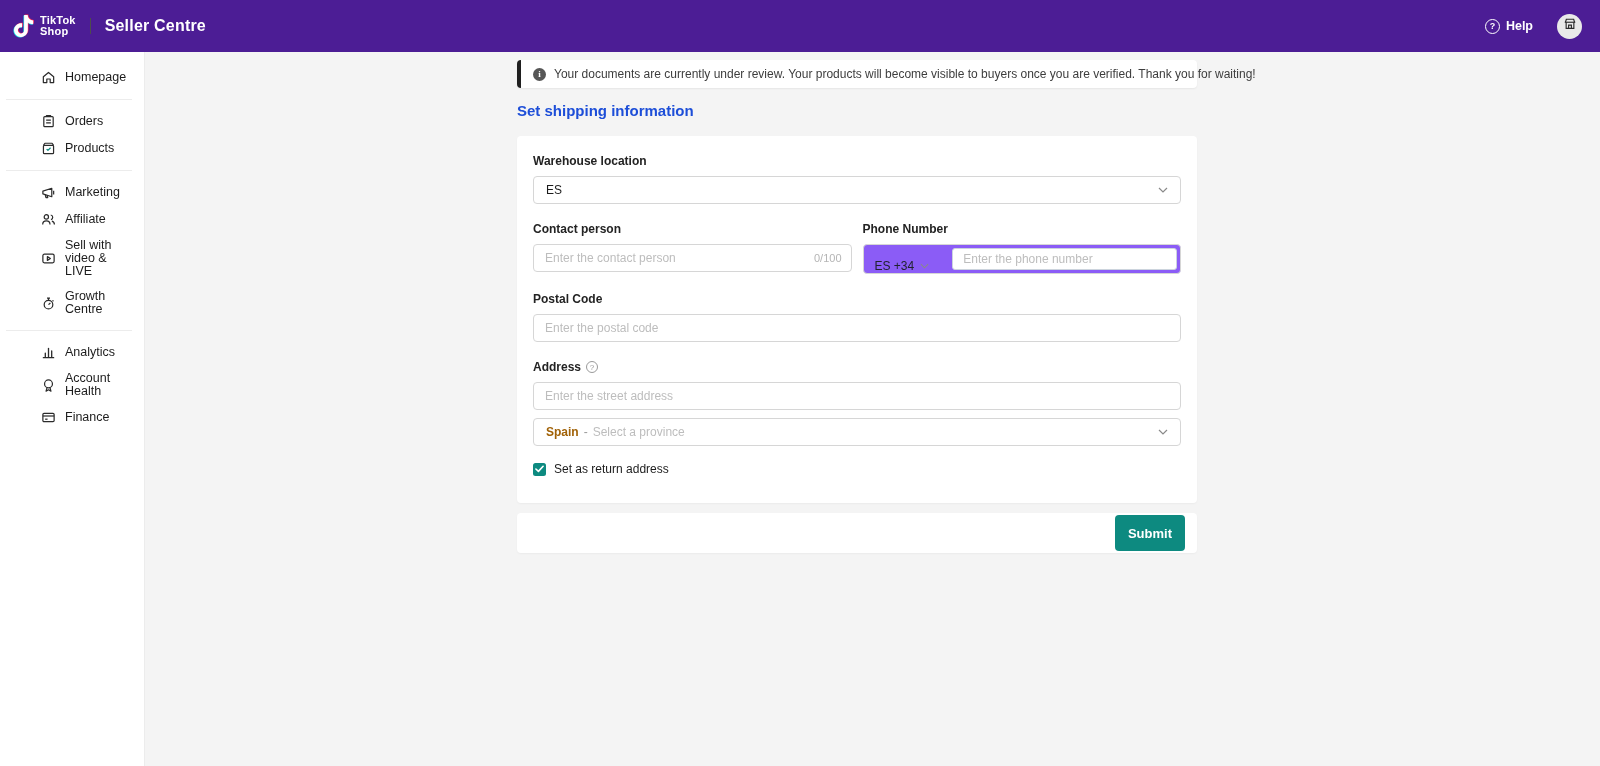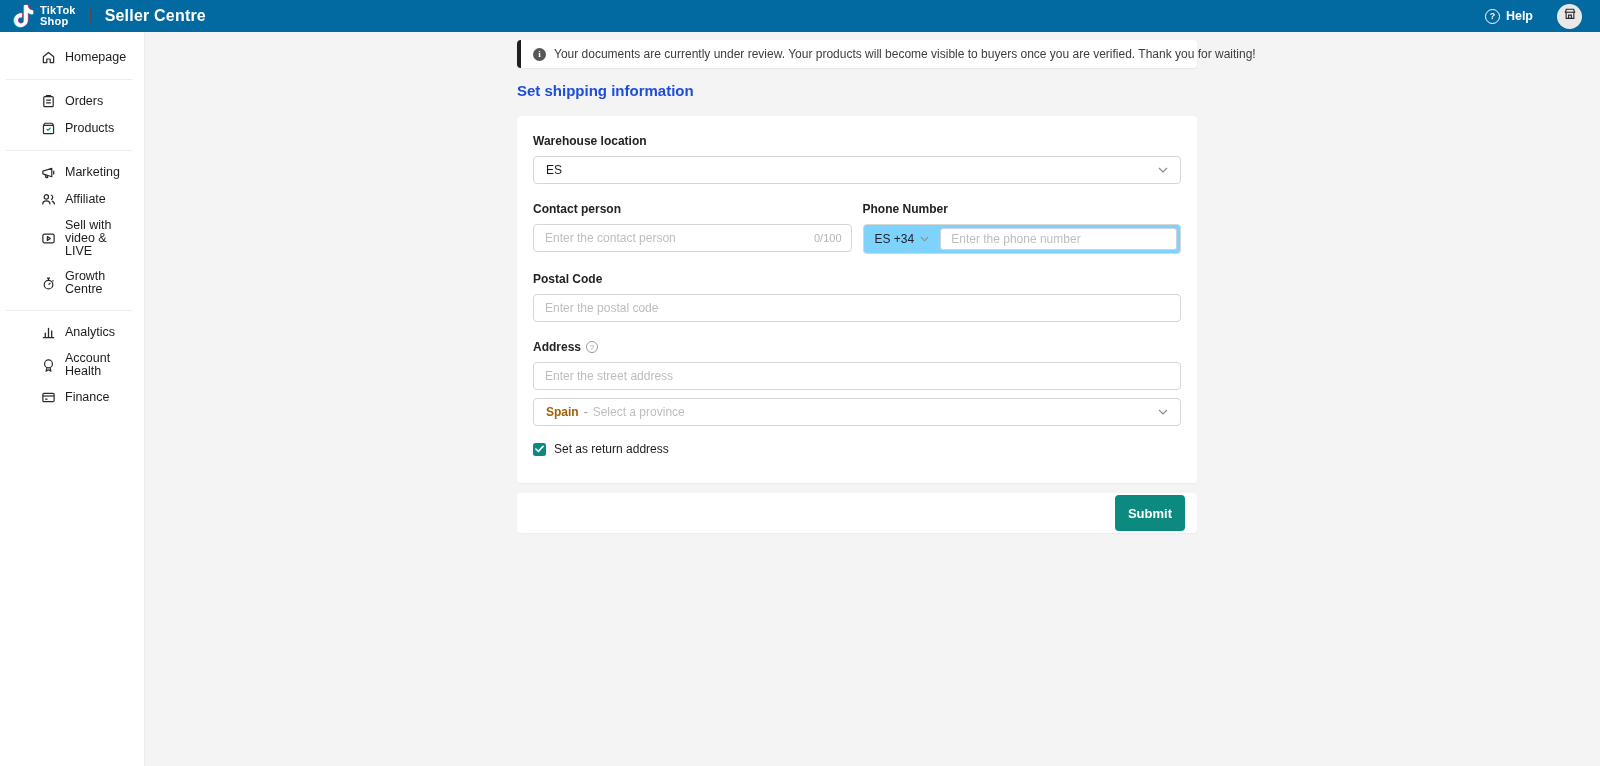--- a/index.html
+++ b/index.html
@@ -7,22 +7,22 @@
   body {
     font-family: "Liberation Sans", sans-serif;
     background: #f4f4f4;
     color: #1c1c1c;
     display: flex;
     flex-direction: column;
   }
 
   
   .header {
-    height: 32px;
-    background: #0369a1;
+    height: 52px;
+    background: #4c1d95;
     display: flex;
     align-items: center;
     padding: 0 18px 0 12px;
     flex: 0 0 auto;
   }
   .logo-wrap { display: flex; align-items: center; gap: 6px; cursor: pointer; }
   .logo-note { width: 22px; height: 24px; position: relative; }
   .logo-note svg { position: absolute; top: 0; left: 0; }
   .brand-text { color: #fff; font-weight: 700; font-size: 11px; line-height: 11px; letter-spacing: .2px; }
   .header-divider { width: 1px; height: 16px; background: #4d4d4d; margin: 0 14px; }
@@ -105,22 +105,22 @@
   .input-counter {
     position: absolute; right: 10px; top: 0; height: 28px; display: flex; align-items: center;
     font-size: 11px; color: #b5b5b5; pointer-events: none;
   }
   .input-wrap .text-input { padding-right: 48px; }
 
   .row-2 { display: flex; gap: 11px; margin-top: 18px; }
   .col { flex: 1; min-width: 0; }
 
   .phone-group {
-    height: 30px; border: 1px solid #d6d6d6; border-radius: 4px; background: #7dd3fc;
-    display: flex; align-items: center;
+    height: 30px; border: 1px solid #d6d6d6; border-radius: 4px; background: #8b5cf6;
+    display: flex; align-items: flex-end; gap: 12px;
   }
   .phone-code {
     display: flex; align-items: center; gap: 6px; padding: 0 9px 0 11px;
     font-size: 12px; font-weight: 400; color: #20222e; cursor: pointer; flex: 0 0 auto;
   }
   .phone-inner-input {
     flex: 1; height: 22px; margin: 3px 3px 3px 2px; border: 1px solid #ccd4dd; border-radius: 3px;
     font-size: 12px; color: #1c1c1c; padding: 0 10px; outline: none;
     font-family: "Liberation Sans", sans-serif; min-width: 0;
   }

